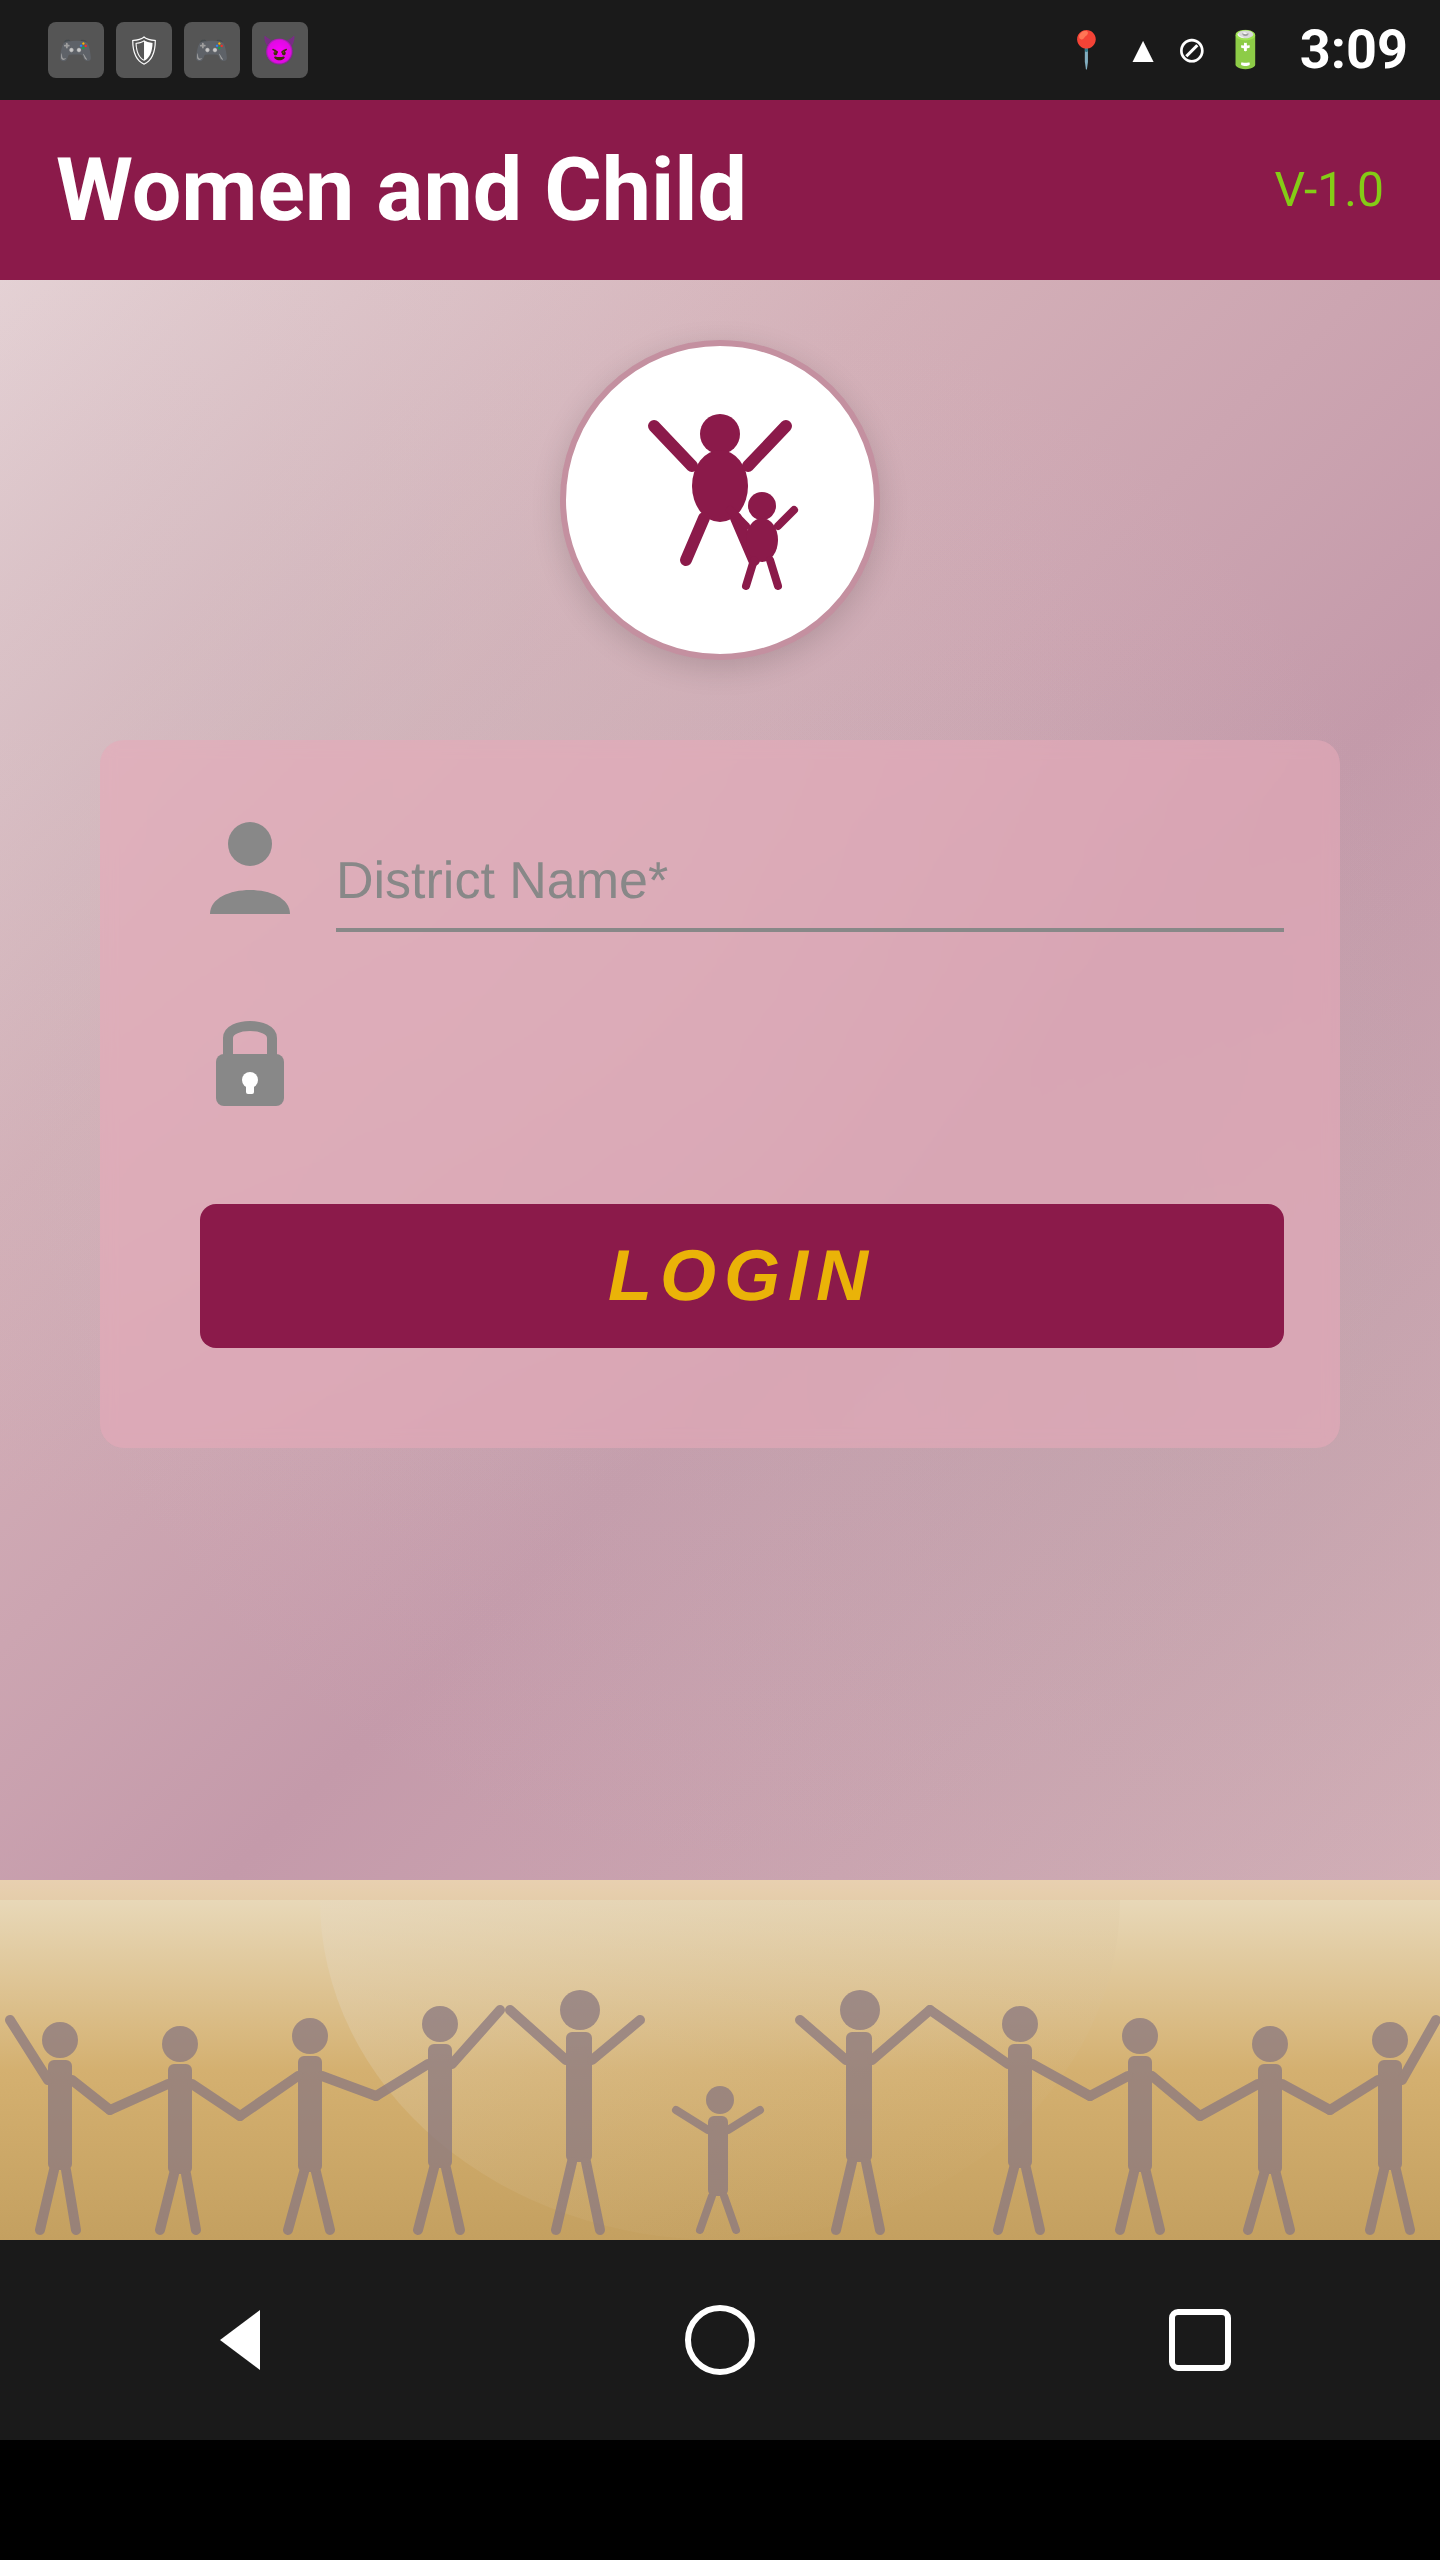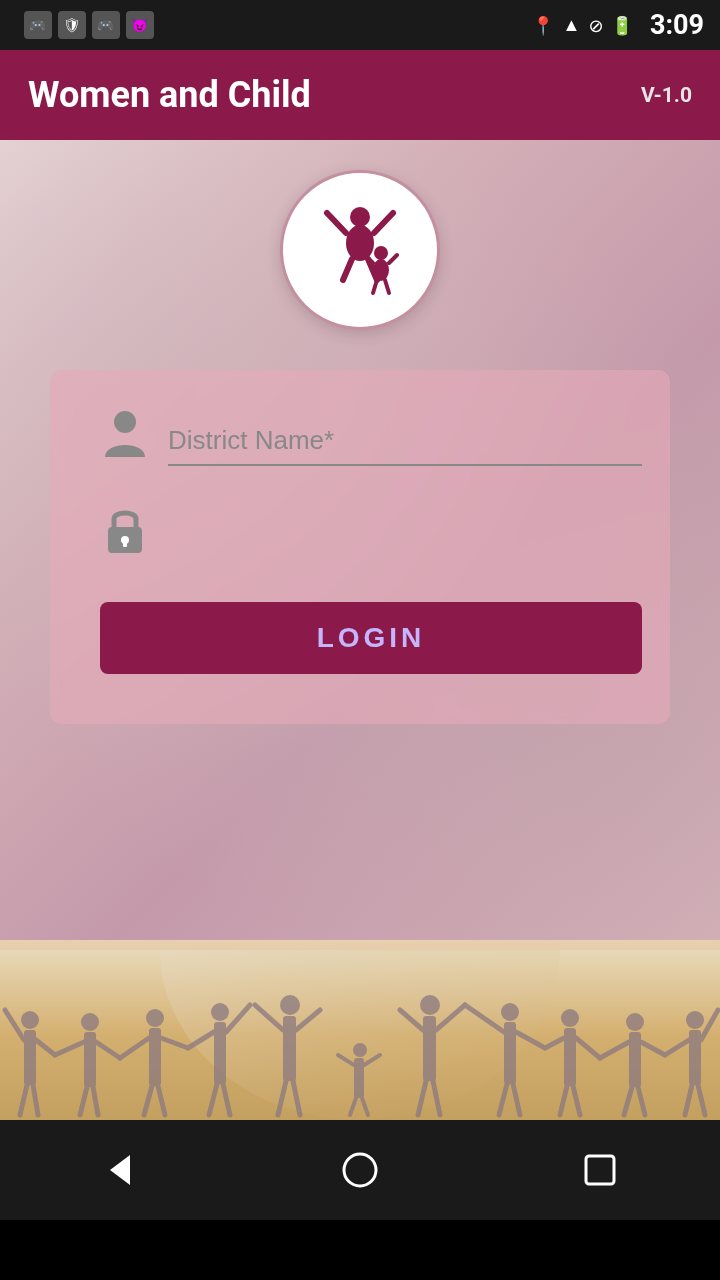--- a/index.html
+++ b/index.html
@@ -60,27 +60,27 @@
       width: 720px;
       height: 90px;
       background: #8B1A4A;
       display: flex;
       align-items: center;
       justify-content: space-between;
       padding: 0 28px;
     }
     .app-title {
       color: white;
-      font-size: 36px;
+      font-size: 44px;
       font-weight: bold;
     }
     .app-version {
-      color: #e5e5e5;
-      font-size: 21px;
-      font-weight: bold;
+      color: #84cc16;
+      font-size: 24px;
+      font-weight: normal;
     }
 
     
     .main-content {
       width: 720px;
       height: 980px;
       position: relative;
       display: flex;
       flex-direction: column;
     }
@@ -186,25 +186,26 @@
     .login-btn-wrapper {
       margin-top: 20px;
     }
 
     .login-btn {
       width: 100%;
       height: 72px;
       background: #8B1A4A;
       border: none;
       border-radius: 8px;
-      color: #c4b5fd;
-      font-size: 28px;
+      color: #eab308;
+      font-size: 36px;
       font-weight: bold;
       letter-spacing: 4px;
       cursor: pointer;
+      font-style: italic;
     }
 
     
     .bg-bottom {
       width: 720px;
       height: 180px;
       background: linear-gradient(to bottom, #e8d0b0 0%, #d4b888 40%, #c4a870 100%);
       position: relative;
       overflow: hidden;
     }

